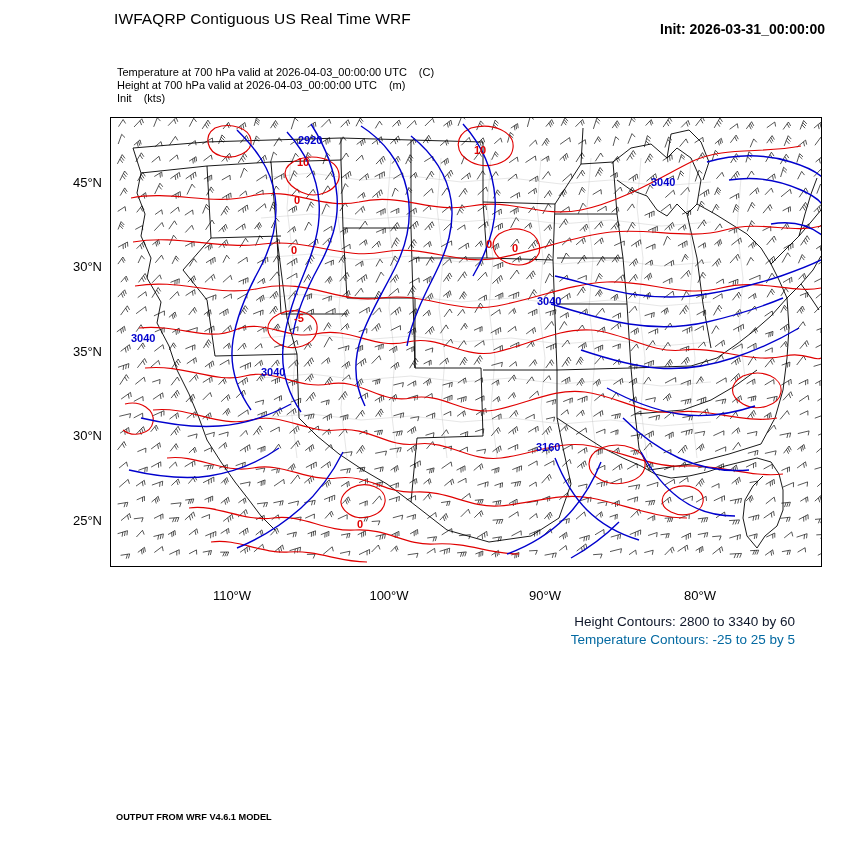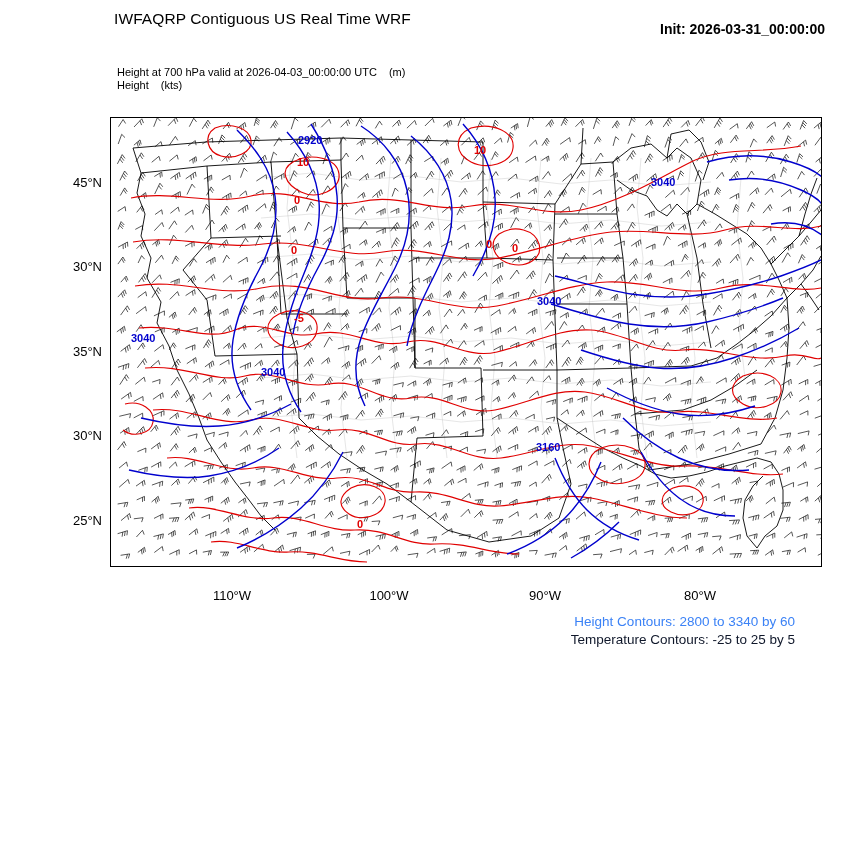--- a/index.html
+++ b/index.html
@@ -74,43 +74,44 @@
   
   #legend {
     position: absolute;
     left: 450px;
     top: 613px;
     width: 345px;
     text-align: right;
     font-size: 13.5px;
     line-height: 18px;
   }
-  #legend .height-line { color: #3b82f6; }
-  #legend .temp-line { color: #0f172a; }
+  #legend .height-line { color: #0f172a; }
+  #legend .temp-line { color: #0369a1; }
   
   #footer {
     position: absolute;
     left: 116px;
     top: 812px;
     font-size: 9.2px;
     font-weight: bold;
     line-height: 11.5px;
     white-space: nowrap;
   }
   #footer span { display: block; }
 </style>
 </head>
 <body>
 
 <div id="page-title">IWFAQRP Contiguous US Real Time WRF</div>
 <div id="init-time">Init: 2026-03-31_00:00:00</div>
 
 <div id="subtitle-block">
+  <span class="sub-line"><span>Temperature at 700 hPa valid at 2026-04-03_00:00:00 UTC</span><span class="sub-unit">(C)</span></span>
   <span class="sub-line"><span>Height at 700 hPa valid at 2026-04-03_00:00:00 UTC</span><span class="sub-unit">(m)</span></span>
-  <span class="sub-line"><span>Height</span><span class="sub-unit">(kts)</span></span>
+  <span class="sub-line"><span>Init</span><span class="sub-unit">(kts)</span></span>
 </div>
 
 <div id="plot-frame">
   <svg id="map-canvas" width="712" height="450" viewBox="0 0 712 450">
     <defs>
       <clipPath id="frameclip">
           <rect x="0" y="0" width="712" height="450"></rect>
         </clipPath>
     </defs>
     <g clip-path="url(#frameclip)">
@@ -1368,13 +1369,14 @@
 <div class="axis-label xlab" style="left:359px; top:588px; width:60px;">100°W</div>
 <div class="axis-label xlab" style="left:515px; top:588px; width:60px;">90°W</div>
 <div class="axis-label xlab" style="left:670px; top:588px; width:60px;">80°W</div>
 
 <div id="legend">
   <div class="height-line">Height Contours: 2800 to 3340 by 60</div>
   <div class="temp-line">Temperature Contours: -25 to 25 by 5</div>
 </div>
 
 <div id="footer">
+  <span>OUTPUT FROM WRF V4.6.1 MODEL</span>
 </div>
 
 </body></html>

